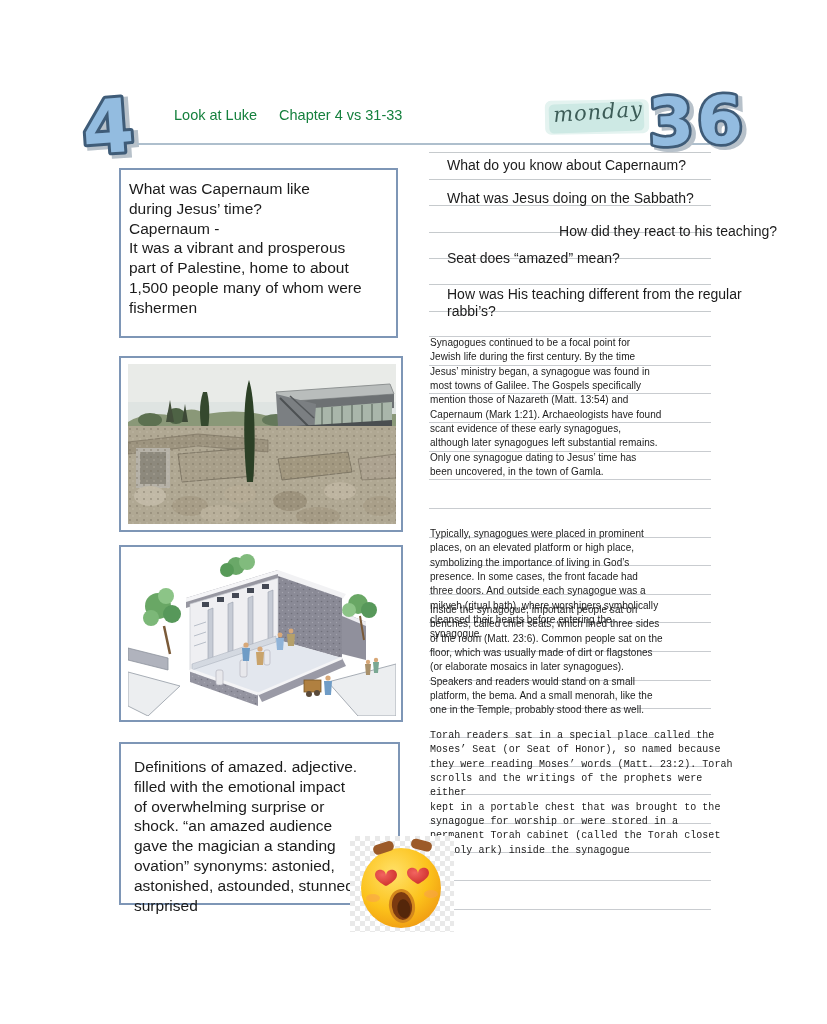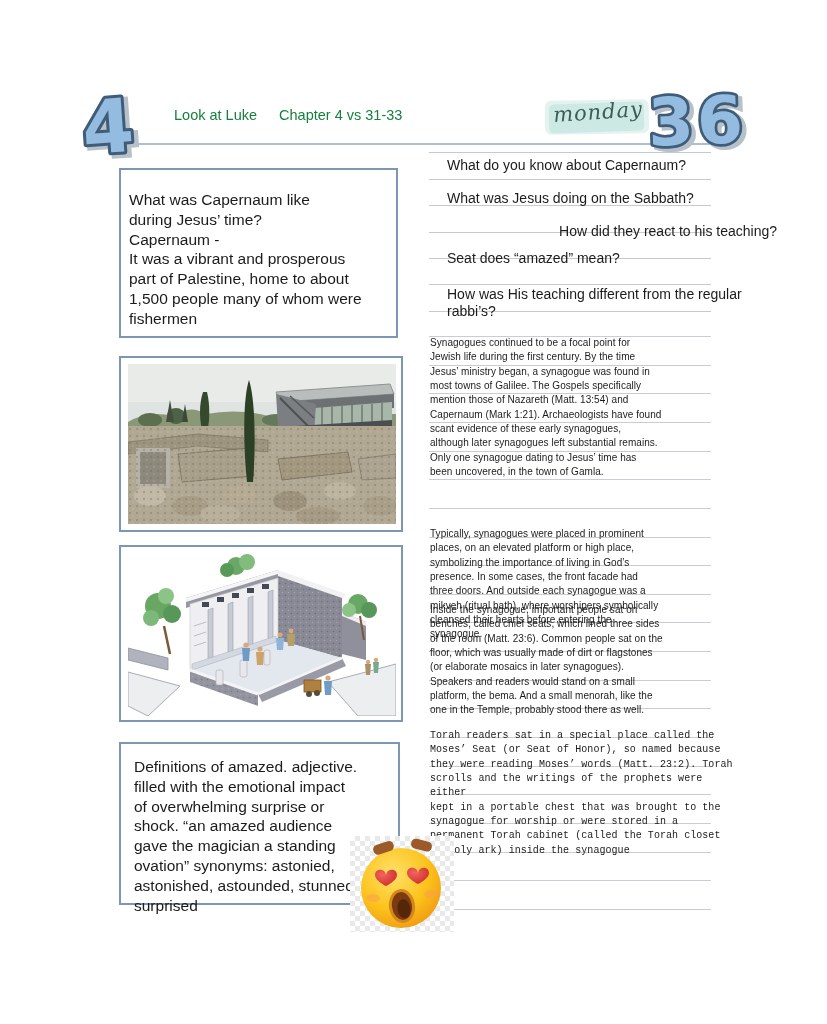--- a/index.html
+++ b/index.html
@@ -15,21 +15,21 @@
   .num-svg text{font-family:"DejaVu Sans","Liberation Sans",sans-serif;font-weight:bold;}
 
   .monday-hl2{top:100px;left:545px;width:104px;height:34px;background:#e4f3f0;border-radius:6px;transform:rotate(-1deg);}
   .monday-hl{top:103px;left:549px;width:95px;height:29px;background:#cde9e4;border-radius:5px;transform:rotate(-2deg);}
   .monday-text{top:100px;left:553px;width:90px;text-align:center;font-family:"DejaVu Serif","Liberation Serif",serif;
                font-style:italic;font-size:21px;color:#3c5c57;letter-spacing:1px;transform:rotate(-4deg);}
 
   
   .box{position:absolute;background:#fff;border:2px solid #7e96b6;box-sizing:border-box;}
   .note{white-space:pre-line;}
-  .capernaum-box{top:168px;left:119px;width:279px;height:170px;padding:20px 8px;font-size:15.5px;line-height:19.8px;}
+  .capernaum-box{top:168px;left:119px;width:279px;height:170px;padding:9px 8px;font-size:15.5px;line-height:19.8px;}
   .photo-box{top:356px;left:119px;width:284px;height:176px;padding:6px 7px;}
   .illus-box{top:545px;left:119px;width:284px;height:177px;padding:5px 7px;}
   .def-box{top:742px;left:119px;width:281px;height:163px;padding:13px 10px 0 13px;font-size:15.5px;line-height:19.8px;}
 
   
   .q-rules{top:152px;left:429px;width:282px;height:161px;z-index:1;
      background:repeating-linear-gradient(to bottom,#c6cacd 0,#c6cacd 1px,transparent 1px,transparent 26.5px);}
   .p-rules{top:336px;left:429px;width:282px;height:574px;z-index:1;
      background:repeating-linear-gradient(to bottom,#c9ccd0 0,#c9ccd0 1px,transparent 1px,transparent 28.65px);}
 

